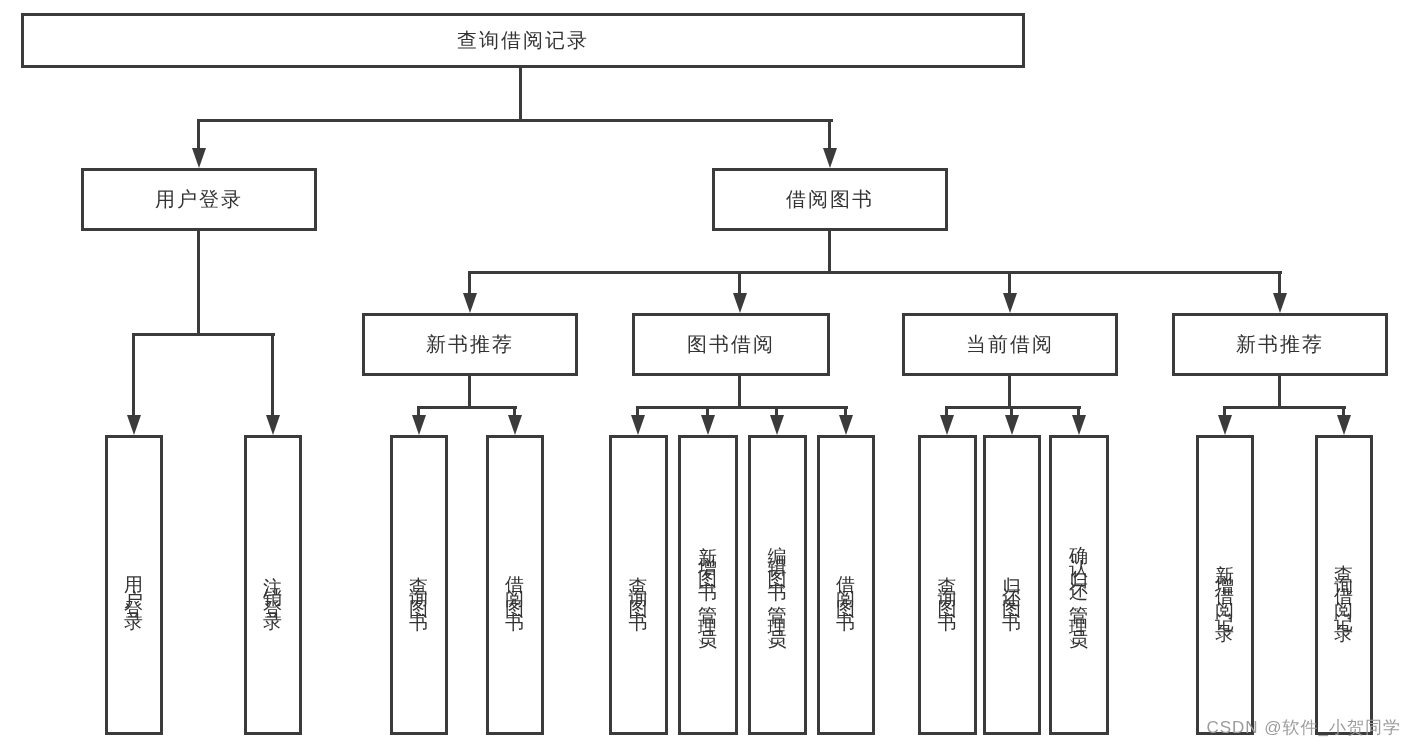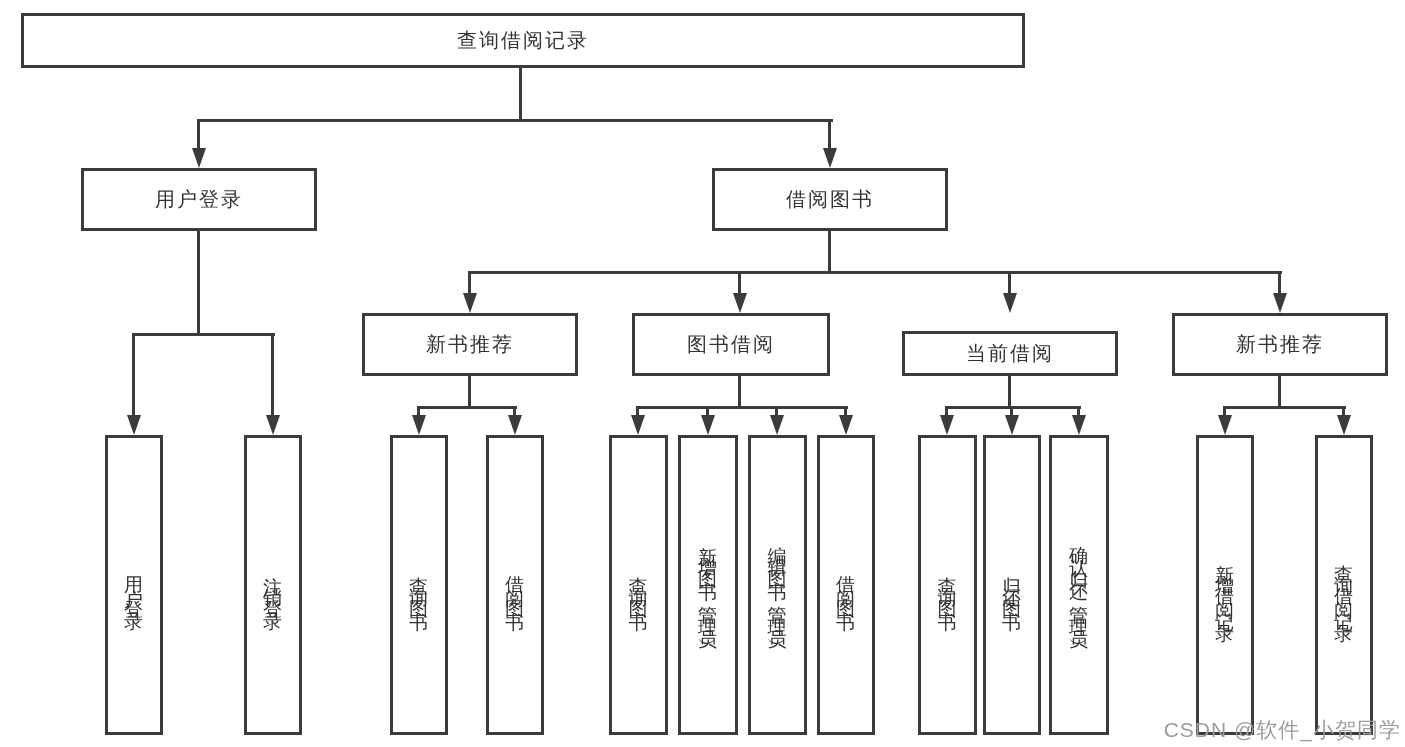--- a/index.html
+++ b/index.html
@@ -21,21 +21,21 @@
     white-space:nowrap;
   }
   .line{position:absolute;background:#3b3b3b;}
   .arrow{
     position:absolute;width:0;height:0;
     border-left:7px solid transparent;border-right:7px solid transparent;
     border-top:20px solid #3b3b3b;
   }
   .watermark{
     position:absolute;top:716px;right:4px;z-index:5;
-    font-size:21px;color:#9c9c9c;letter-spacing:1px;white-space:nowrap;
+    font-size:17px;color:#9c9c9c;letter-spacing:1px;white-space:nowrap;
   }
 </style>
 </head>
 <body>
 
 <div class="box" style="left:21px;top:13px;width:1004px;height:55px;">
   <span class="h-label">查询借阅记录</span>
 </div>
 
 <div class="box" style="left:81px;top:168px;width:236px;height:63px;">
@@ -44,21 +44,21 @@
 <div class="box" style="left:712px;top:168px;width:236px;height:63px;">
   <span class="h-label">借阅图书</span>
 </div>
 
 <div class="box" style="left:362px;top:313px;width:216px;height:63px;">
   <span class="h-label">新书推荐</span>
 </div>
 <div class="box" style="left:632px;top:313px;width:198px;height:63px;">
   <span class="h-label">图书借阅</span>
 </div>
-<div class="box" style="left:902px;top:331px;width:216px;height:45px;">
+<div class="box" style="left:902px;top:313px;width:216px;height:63px;">
   <span class="h-label">当前借阅</span>
 </div>
 <div class="box" style="left:1172px;top:313px;width:216px;height:63px;">
   <span class="h-label">新书推荐</span>
 </div>
 
 <div class="box" style="left:105px;top:435px;width:58px;height:300px;">
   <span class="v-label">用户登录</span>
 </div>
 <div class="box" style="left:244px;top:435px;width:58px;height:300px;">

